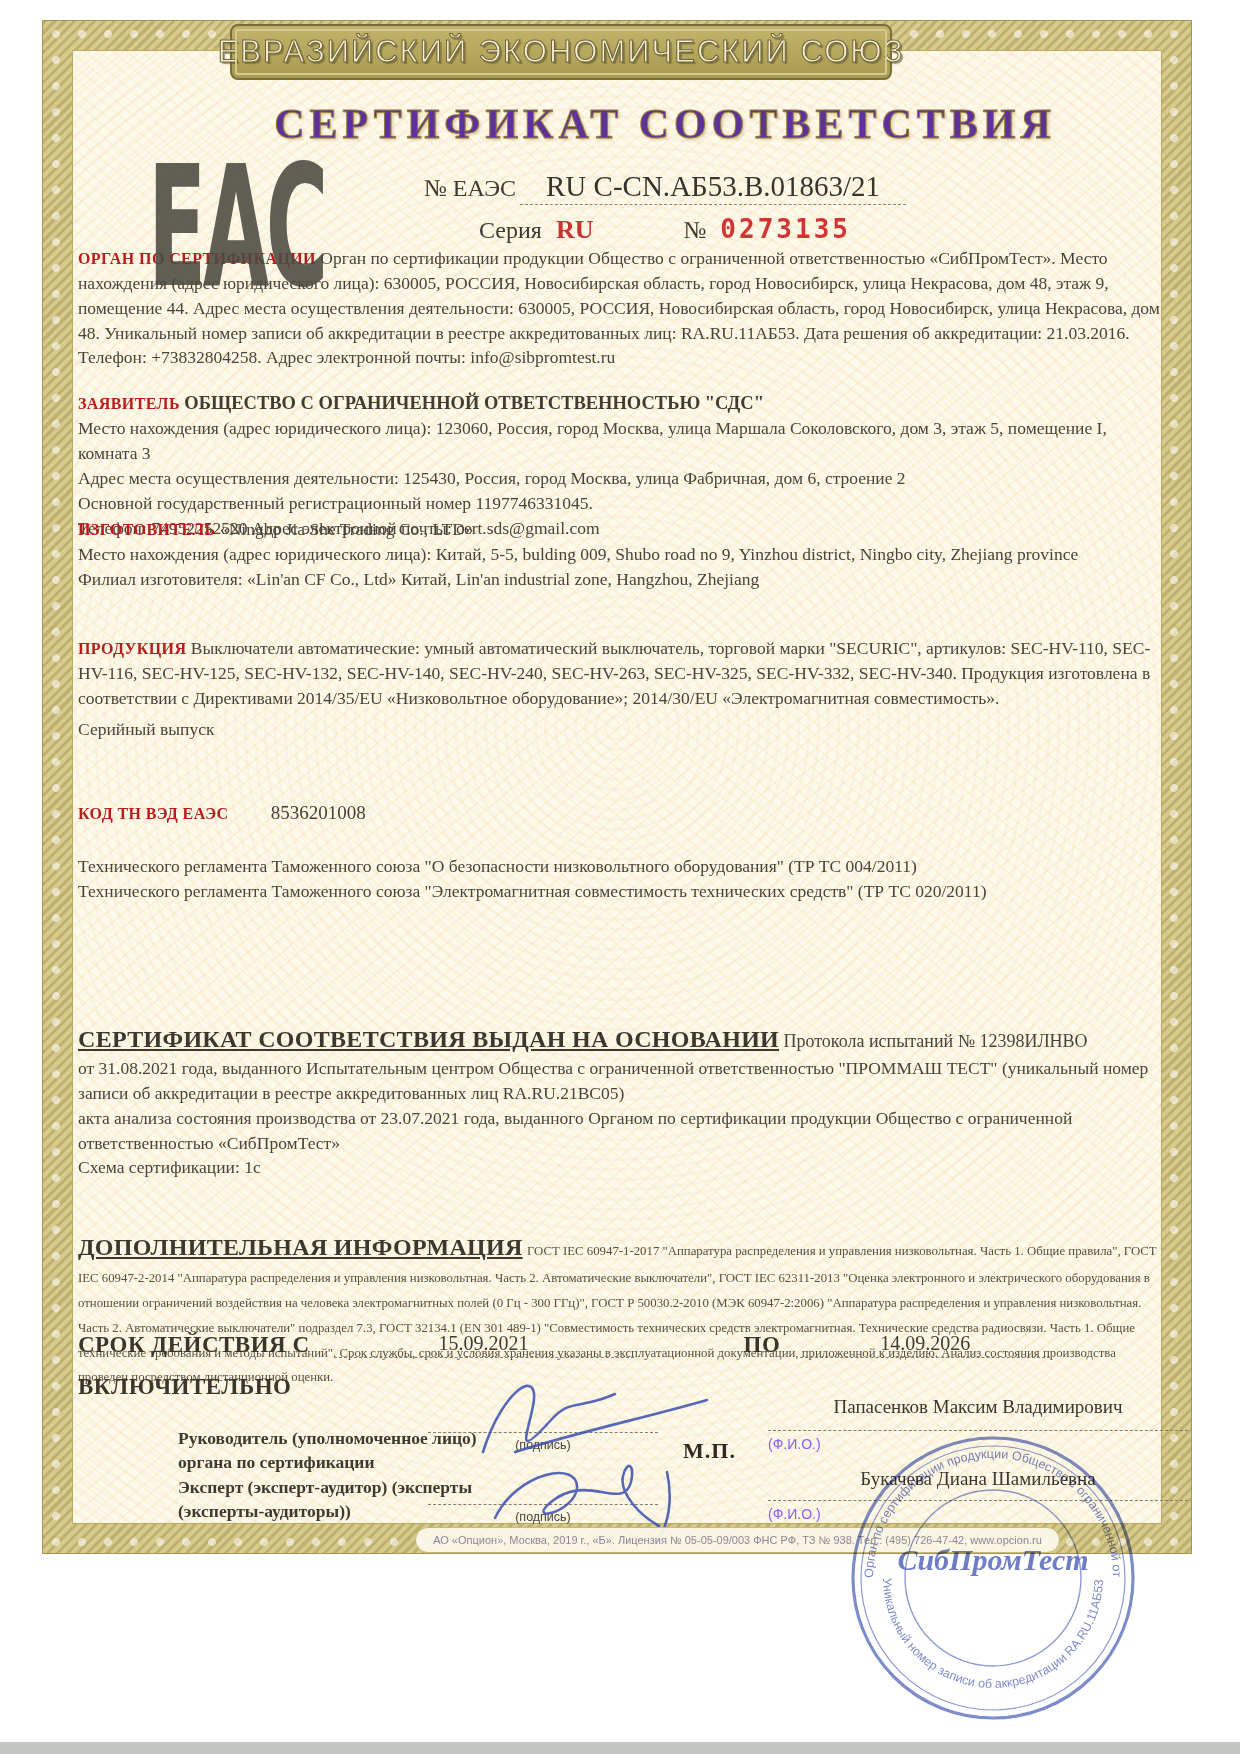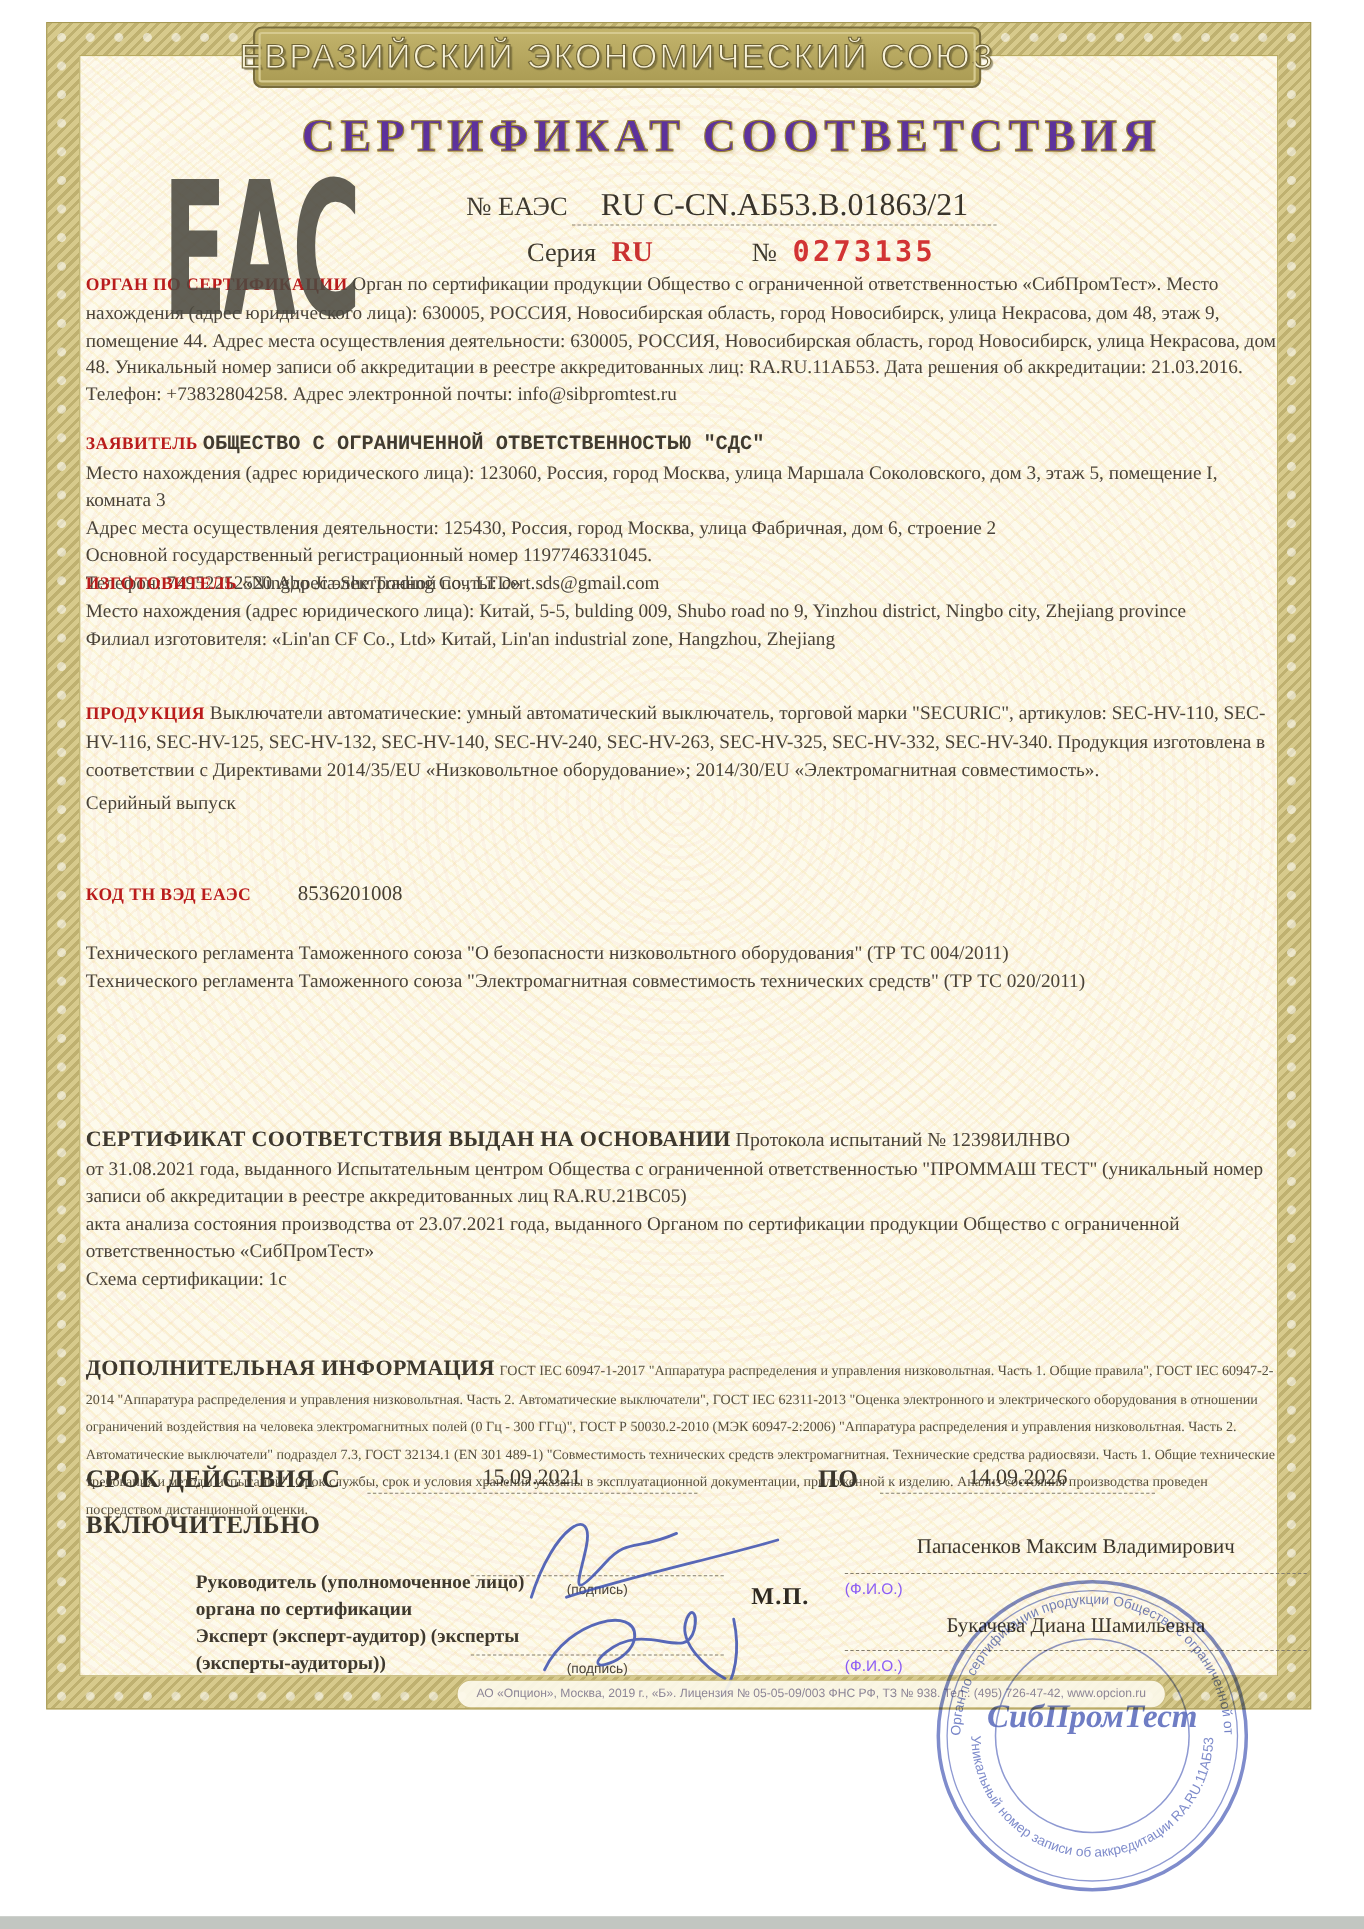--- a/index.html
+++ b/index.html
@@ -64,22 +64,22 @@
   .num-value { font-size:29px; color:#39342b; padding:0 26px 2px 26px; border-bottom:1px dashed #8b8574; }
   .series-line { position:absolute; left:160px; right:70px; top:214px; text-align:center; z-index:3; }
   .series-label { font-size:24px; color:#3f3a2f; }
   .series-value { font-size:26px; font-weight:bold; color:#ca3131; margin-left:10px; }
   .blank-label { font-size:24px; color:#3f3a2f; margin-left:86px; }
   .blank-value { font-family:"DejaVu Sans Mono", monospace; font-size:26px; font-weight:bold; color:#d23434; letter-spacing:3px; margin-left:10px; }
 
   
   .sec { position:absolute; left:78px; width:1086px; z-index:2; font-size:17.5px; line-height:1.42; color:#4a4339; }
   .sec .h { font-weight:bold; font-size:16px; color:#b91c1c; letter-spacing:0.4px; }
-  .sec .h-big { font-weight:bold; font-size:20px; color:#3d382e; letter-spacing:0.3px; }
-  .sec .name { font-size:18.5px; font-weight:bold; color:#413b30;font-family:Liberation Mono, monospace; }
+  .sec .h-big { font-weight:bold; font-size:24px; color:#3d382e; letter-spacing:0.3px;text-decoration:underline; }
+  .sec .name { font-size:18.5px; font-weight:bold; color:#413b30; }
   .sec .line { display:block; }
   .sec-org   { top:246px; }
   .sec-app   { top:390px; }
   .sec-man   { top:517px; }
   .sec-prod  { top:636px; }
   .sec-tnved { top:800px; }
   .sec-comp  { top:854px; }
   .sec-basis { top:1022px; }
   .sec-add   { top:1230px; }
   .serial-row { margin-top:6px; }

